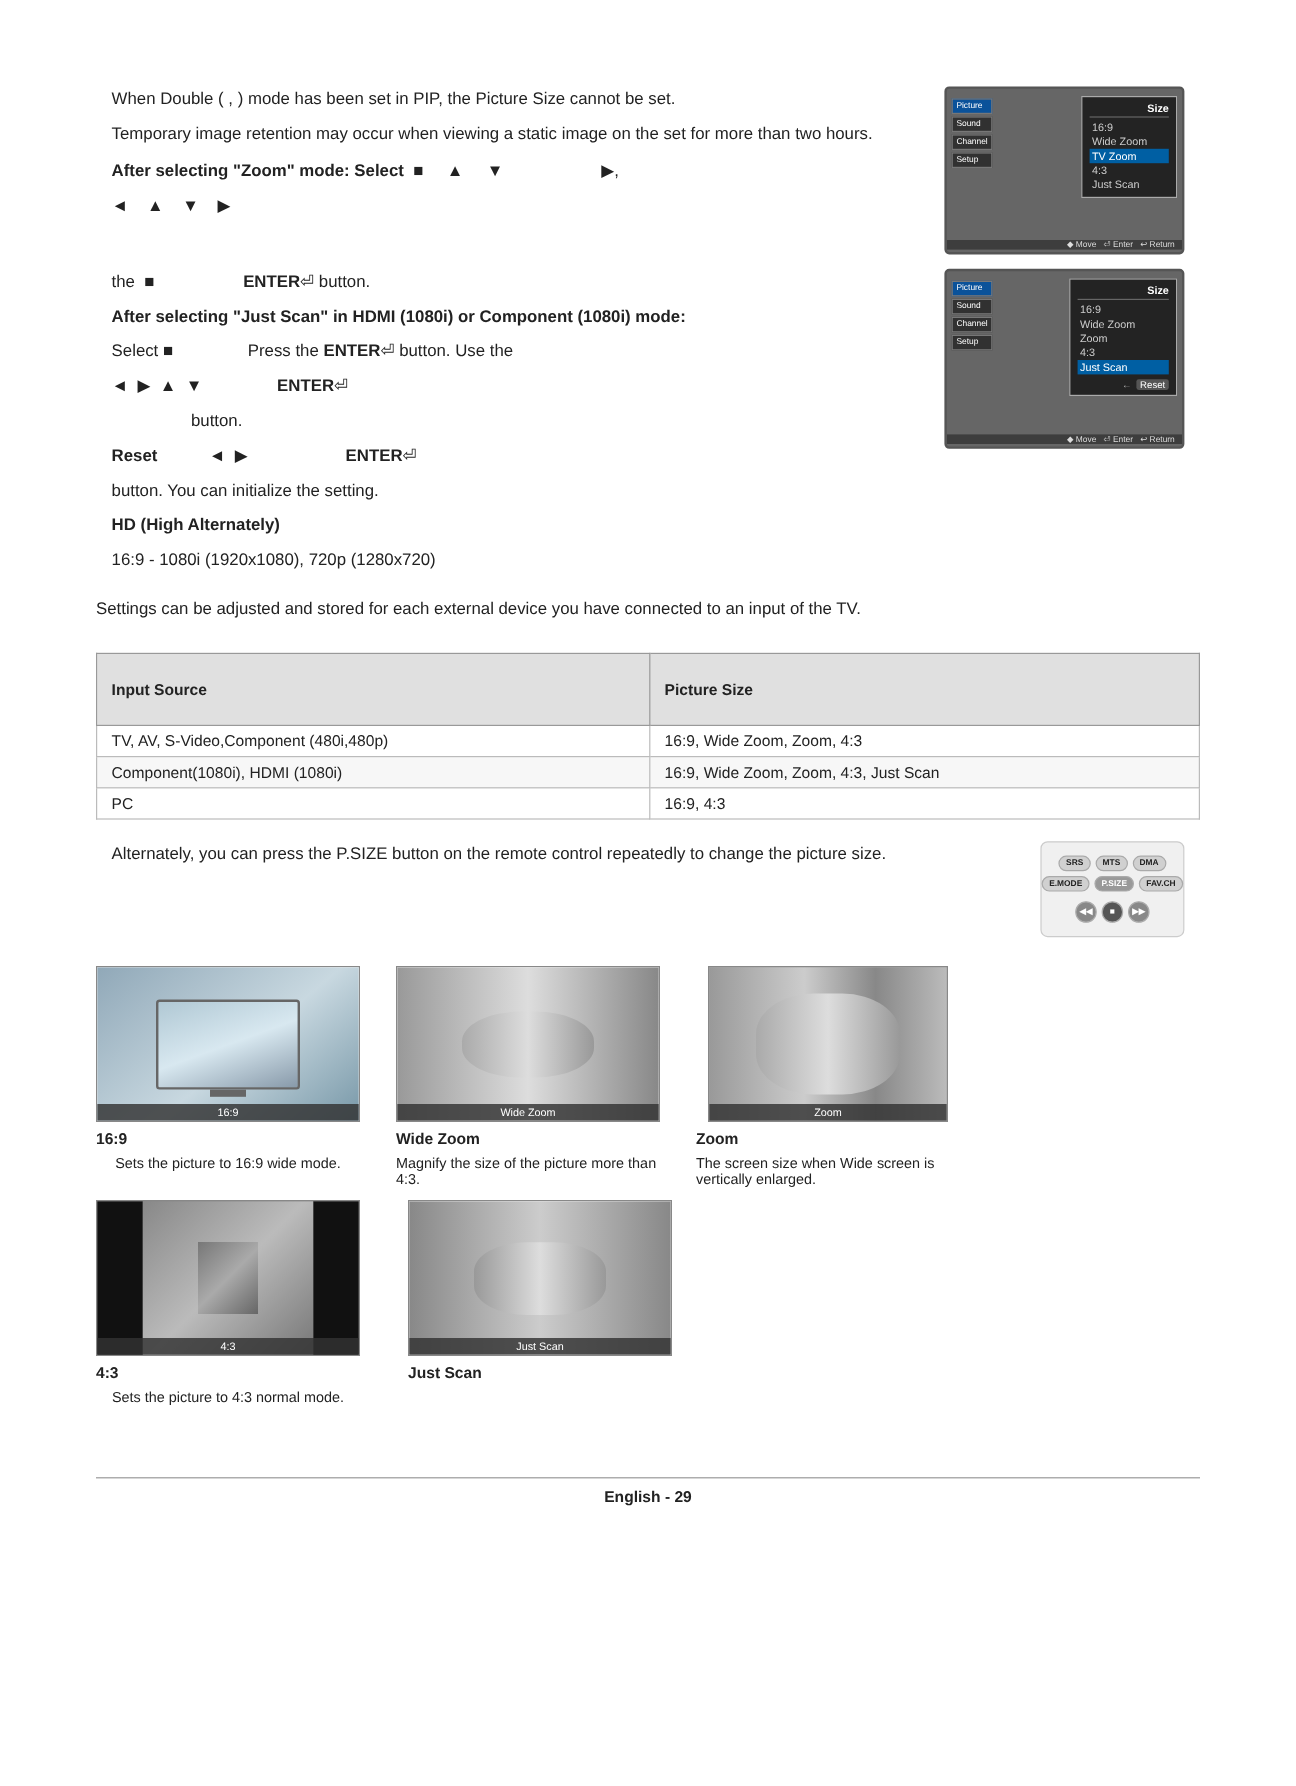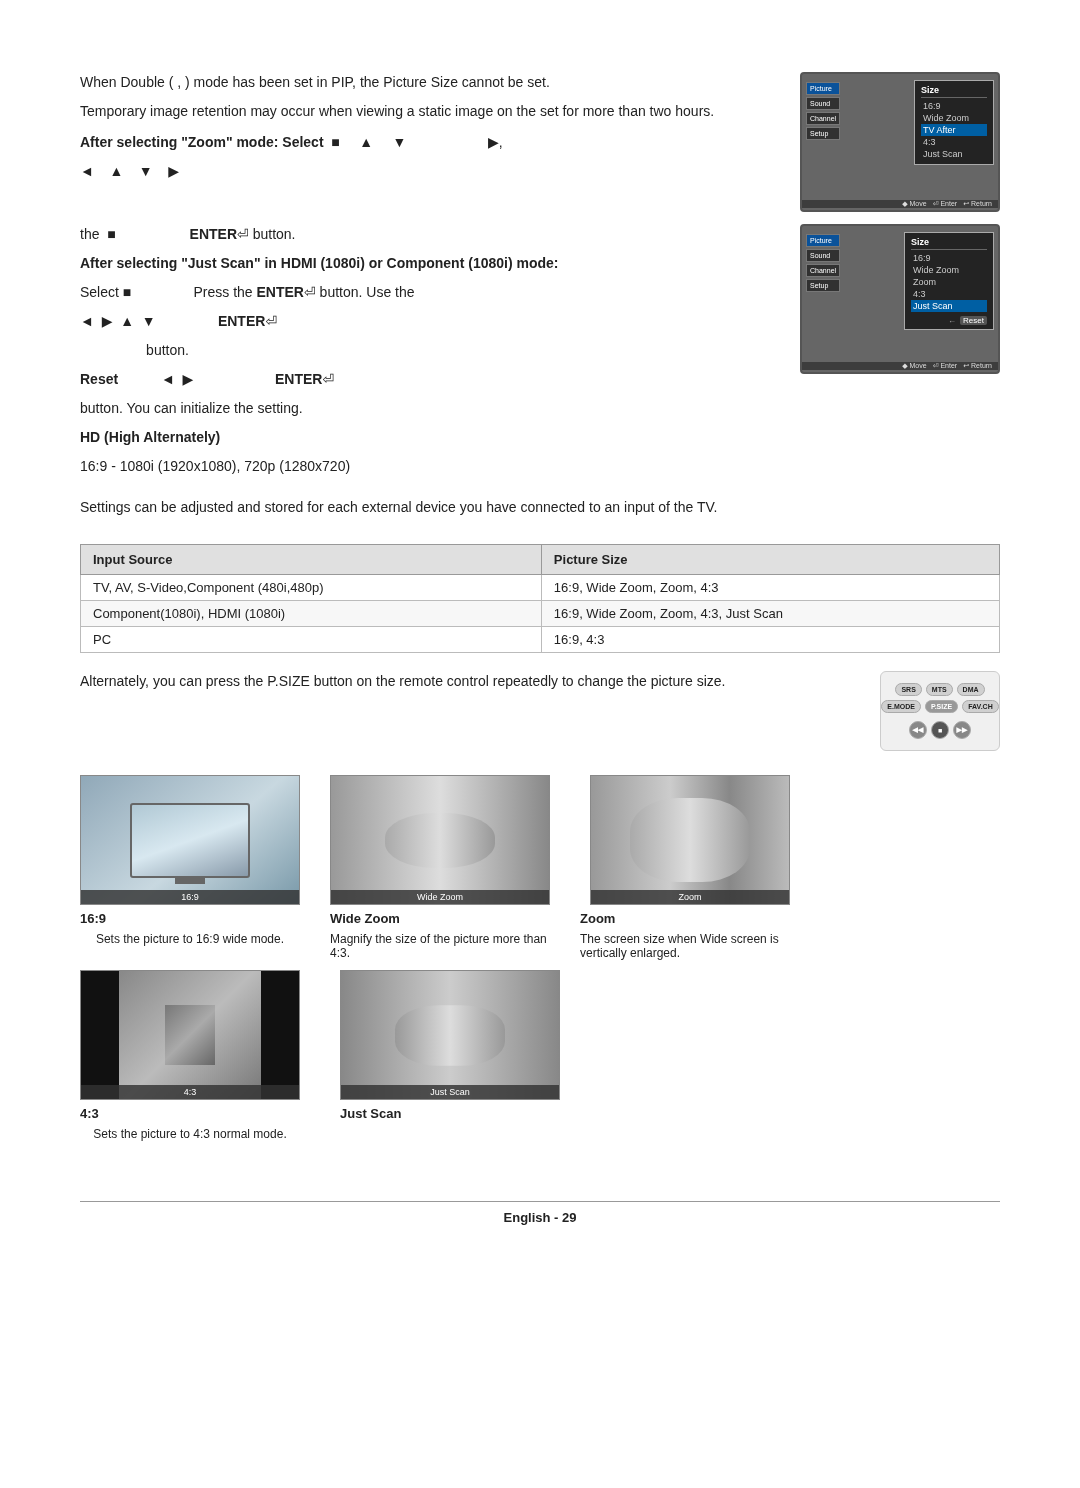--- a/index.html
+++ b/index.html
@@ -35,21 +35,21 @@
       color: #fff;
       font-size: 9px;
       padding: 4px 6px;
       min-width: 90px;
       border: 1px solid #aaa;
     }
     .tv-menu .menu-title {
       font-weight: bold;
       font-size: 9px;
       color: #fff;
-      text-align: left;
+      text-align: right;
       margin-bottom: 2px;
       border-bottom: 1px solid #666;
       padding-bottom: 2px;
     }
     .tv-menu .menu-item {
       padding: 1px 2px;
       font-size: 9px;
       color: #ccc;
     }
     .tv-menu .menu-item.selected {
@@ -90,21 +90,21 @@
     
     .data-table {
       width: 100%;
       border-collapse: collapse;
       margin: 18px 0 18px 0;
       font-size: 13px;
     }
     .data-table th {
       background: #e0e0e0;
       border: 1px solid #999;
-      padding: 7px 12px;
+      padding: 22px 12px;
       text-align: left;
       font-weight: bold;
     }
     .data-table td {
       border: 1px solid #bbb;
       padding: 5px 12px;
     }
     .data-table tr:nth-child(even) td { background: #f7f7f7; }
     
     .remote-image {
@@ -181,21 +181,21 @@
       margin-top: 60px;
       font-size: 13px;
       font-weight: bold;
       border-top: 1px solid #999;
       padding-top: 8px;
     }
     .note-block {
       display: flex;
       gap: 30px;
       align-items: flex-start;
-      margin: 12px 0;
+      margin: 12px 13px;
     }
   </style>
 </head>
 <body>
 
 <div class="page-content">
 
   <div class="note-block">
     <div class="text-col" style="flex:1;">
       <p>When Double (     ,      ) mode has been set in PIP, the Picture Size cannot be set.</p>
@@ -210,21 +210,21 @@
       <div class="tv-left-tabs">
         <div class="tv-left-tab active">Picture</div>
         <div class="tv-left-tab">Sound</div>
         <div class="tv-left-tab">Channel</div>
         <div class="tv-left-tab">Setup</div>
       </div>
       <div class="tv-menu" style="top:6px; right:4px; min-width:80px;">
         <div class="menu-title">Size</div>
         <div class="menu-item">16:9</div>
         <div class="menu-item">Wide Zoom</div>
-        <div class="menu-item selected">TV After</div>
+        <div class="menu-item selected">TV Zoom</div>
         <div class="menu-item">4:3</div>
         <div class="menu-item">Just Scan</div>
       </div>
       <div class="tv-footer">
         <span>◆ Move</span>
         <span>⏎ Enter</span>
         <span>↩ Return</span>
       </div>
     </div>
   </div>

